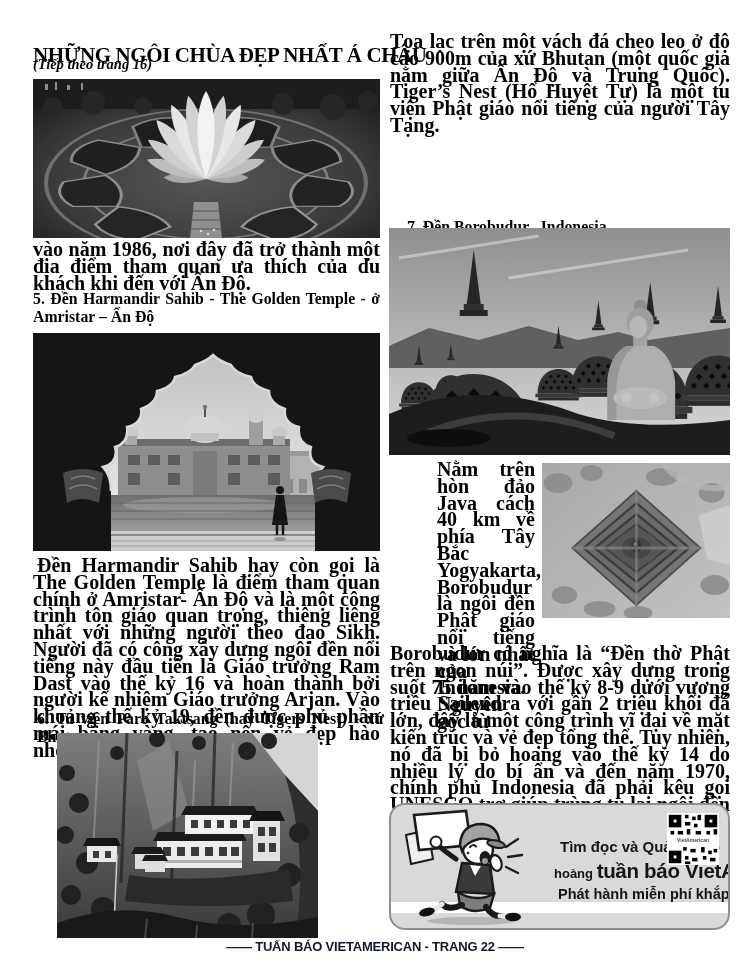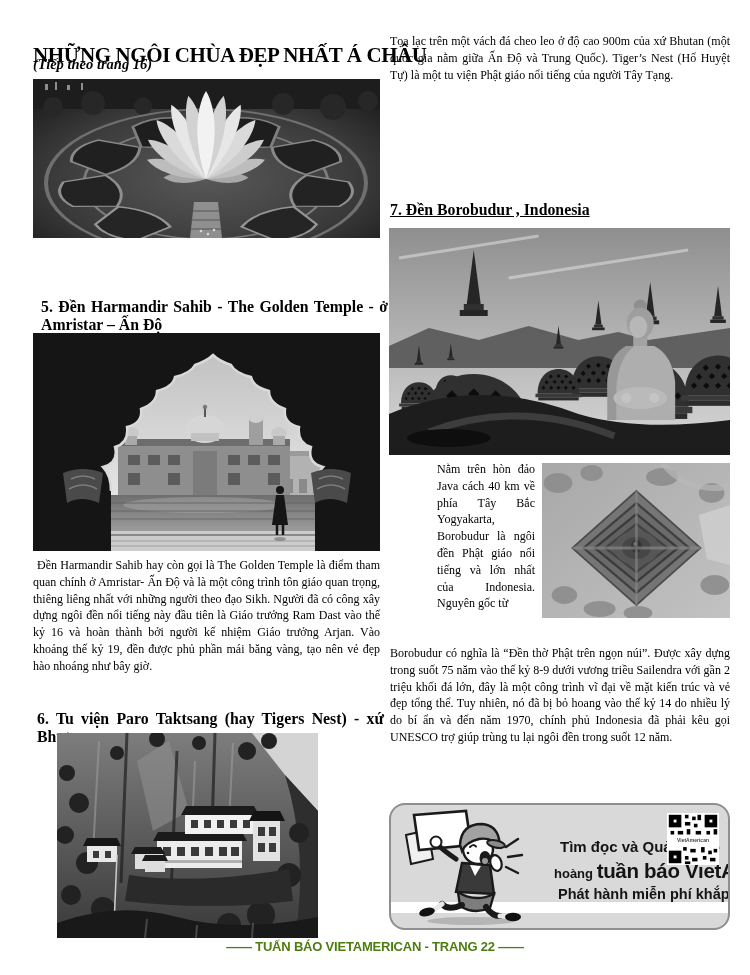--- a/index.html
+++ b/index.html
@@ -1,21 +1,21 @@
 <!DOCTYPE html>
 <html><head>
 <meta charset="utf-8">
 <style>
   html,body{margin:0;padding:0;background:#9a9a9a;}
   .page{
     position:relative;width:750px;height:975px;background:#ffffff;
     font-family:"Liberation Serif",serif;color:#000;overflow:hidden;margin:0 auto;
   }
   .abs{position:absolute;}
-  .body-text{font-size:12px;line-height:16.8px;text-align:justify;}
+  .body-text{font-size:20px;line-height:16.8px;text-align:justify;font-weight:bold;}
   .body-text p{margin:0;}
   .heading{font-weight:700;font-size:15.8px;line-height:17.5px;text-align:justify;}
   .article-title{
     left:33px;top:28px;width:347px;text-align:center;font-weight:700;
     font-size:21px;line-height:27px;letter-spacing:-0.4px;white-space:nowrap;
   }
   .continuation{left:33px;top:56px;width:340px;text-align:left;font-weight:700;font-style:italic;font-size:14.5px;}
   figure{margin:0;position:absolute;}
   figure svg{display:block;width:100%;height:100%;}
   .ad-box{
@@ -25,21 +25,21 @@
   .ad-band{position:absolute;left:0;right:0;bottom:15px;height:11px;background:#ffffff;}
   .ad-text{position:absolute;left:163px;top:33px;font-family:"Liberation Sans",sans-serif;font-weight:700;color:#141414;}
   .ad-line1{font-size:15px;margin:0 0 4px 6px;}
   .ad-line2{font-size:13px;margin:0;white-space:nowrap;}
   .ad-line2 .big{font-size:20.5px;letter-spacing:-0.3px;}
   .ad-line3{font-size:14.5px;margin:3px 0 0 4px;}
   .ad-cartoon{position:absolute;left:4px;top:4px;width:152px;height:118px;}
   .ad-qr{position:absolute;right:9px;top:8px;width:52px;height:52px;}
   .footer{
     left:0;top:939px;width:750px;text-align:center;
-    font-family:"Liberation Sans",sans-serif;font-weight:700;font-size:13px;letter-spacing:-0.2px;color:#4d7c0f;
+    font-family:"Liberation Sans",sans-serif;font-weight:700;font-size:13px;letter-spacing:-0.2px;color:#0f172a;
   }
   .narrow-wrap{left:390px;top:461px;width:340px;display:flex;gap:7px;}
   .narrow-col{width:98px;flex:0 0 98px;margin-left:47px;}
   .aerial-fig{position:relative;width:235px;height:155px;margin-top:2px;}
 </style>
 </head>
 <body>
 
 <div class="page">
 
@@ -152,22 +152,23 @@
             <path d="M0,0 C-11,-33 -10,-68 0,-85 C10,-68 11,-33 0,0 Z" fill="#d2d2d2"></path>
           </g>
         <g transform="rotate(12)">
             <path d="M0,0 C-11,-33 -10,-68 0,-85 C10,-68 11,-33 0,0 Z" fill="#d2d2d2"></path>
           </g>
         <path d="M0,0 C-12,-34 -11,-70 0,-88 C11,-70 12,-34 0,0 Z" fill="#f2f2f2"></path>
       </g>
     </svg>
   </figure>
 
-
-  <h2 class="abs heading" style="left:33px;top:290px;width:347px;margin:8px;">5. Đền Harmandir Sahib - The Golden Temple - ở Amristar – Ấn Độ</h2>
+  <div class="abs body-text" style="left:33px;top:241px;width:347px;">vào năm 1986, nơi đây đã trở thành một địa điểm tham quan ưa thích của du khách khi đến với Ấn Độ.</div>
+
+  <h2 class="abs heading" style="left:33px;top:290px;width:347px;margin:0;">5. Đền Harmandir Sahib - The Golden Temple - ở Amristar – Ấn Độ</h2>
 
   <figure class="abs" style="left:33px;top:333px;width:347px;height:218px;">
     <svg viewBox="0 0 347 218" preserveAspectRatio="none">
       <defs>
         <linearGradient id="gt-sky" x1="0" y1="0" x2="0" y2="1">
           <stop offset="0%" stop-color="#bdbdbd"></stop>
             <stop offset="100%" stop-color="#e4e4e4"></stop>
         </linearGradient>
         <linearGradient id="gt-water" x1="0" y1="0" x2="0" y2="1">
           <stop offset="0%" stop-color="#6e6e6e"></stop>
@@ -345,21 +346,21 @@
           <line x1="140" y1="192" x2="139" y2="205"></line>
           <line x1="196" y1="190" x2="195" y2="205"></line>
         </g>
     </svg>
   </figure>
 
   <div class="abs body-text" style="left:390px;top:33px;width:340px;">
     <p>Tọa lạc trên một vách đá cheo leo ở độ cao 900m của xứ Bhutan (một quốc gia nằm giữa Ấn Độ và Trung Quốc). Tiger’s Nest (Hổ Huyệt Tự) là một tu viện Phật giáo nổi tiếng của người Tây Tạng.</p>
   </div>
 
-  <h2 class="abs heading" style="left:390px;top:201px;width:340px;margin:0;text-decoration:underline;">7. Đền Borobudur , Indonesia</h2>
+  <h2 class="abs heading" style="left:390px;top:201px;width:340px;margin:17px;text-decoration:underline;">7. Đền Borobudur , Indonesia</h2>
 
   <figure class="abs" style="left:389px;top:228px;width:341px;height:227px;">
     <svg viewBox="0 0 342 227" preserveAspectRatio="none">
       <defs>
         <linearGradient id="bb-sky" x1="0" y1="0" x2="0" y2="1">
           <stop offset="0%" stop-color="#8f8f8f"></stop>
             <stop offset="100%" stop-color="#d9d9d9"></stop>
         </linearGradient>
         <g id="bb-bell">
           <polygon points="0,-150 7,-96 -7,-96" fill="#262626"></polygon>

